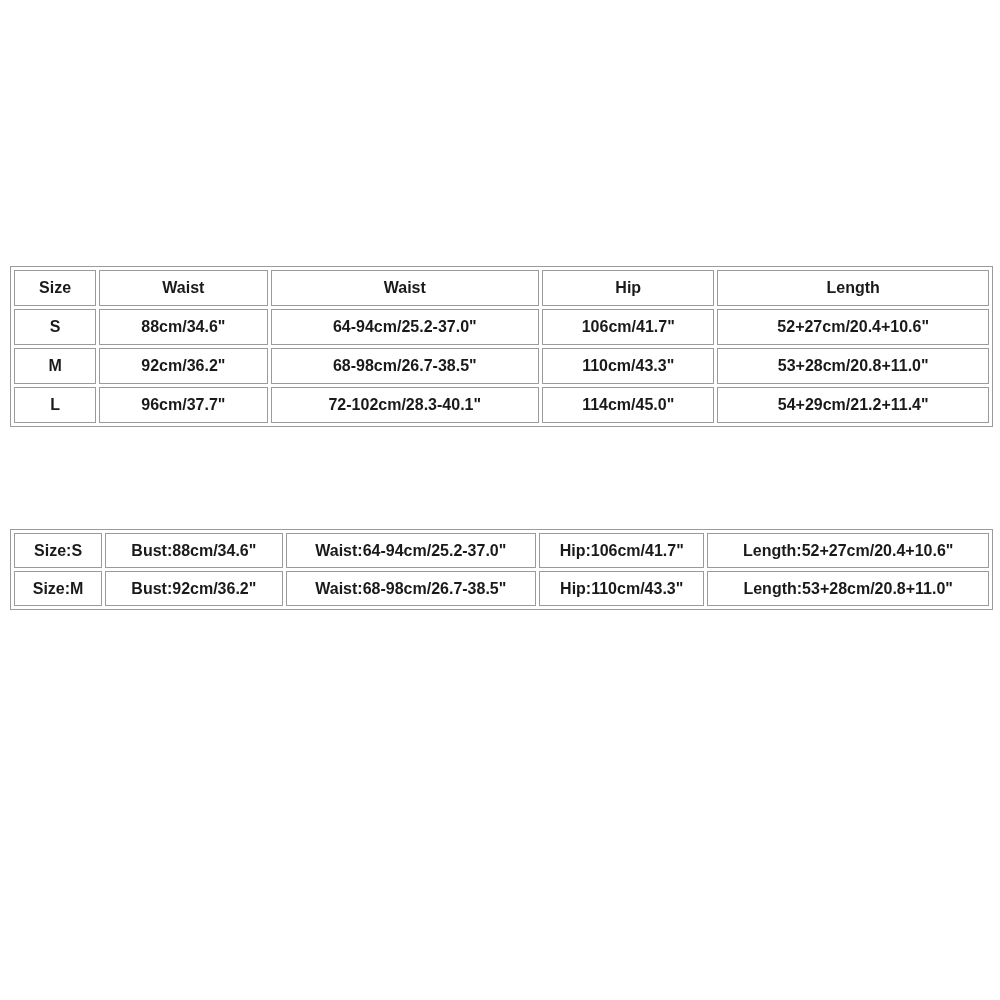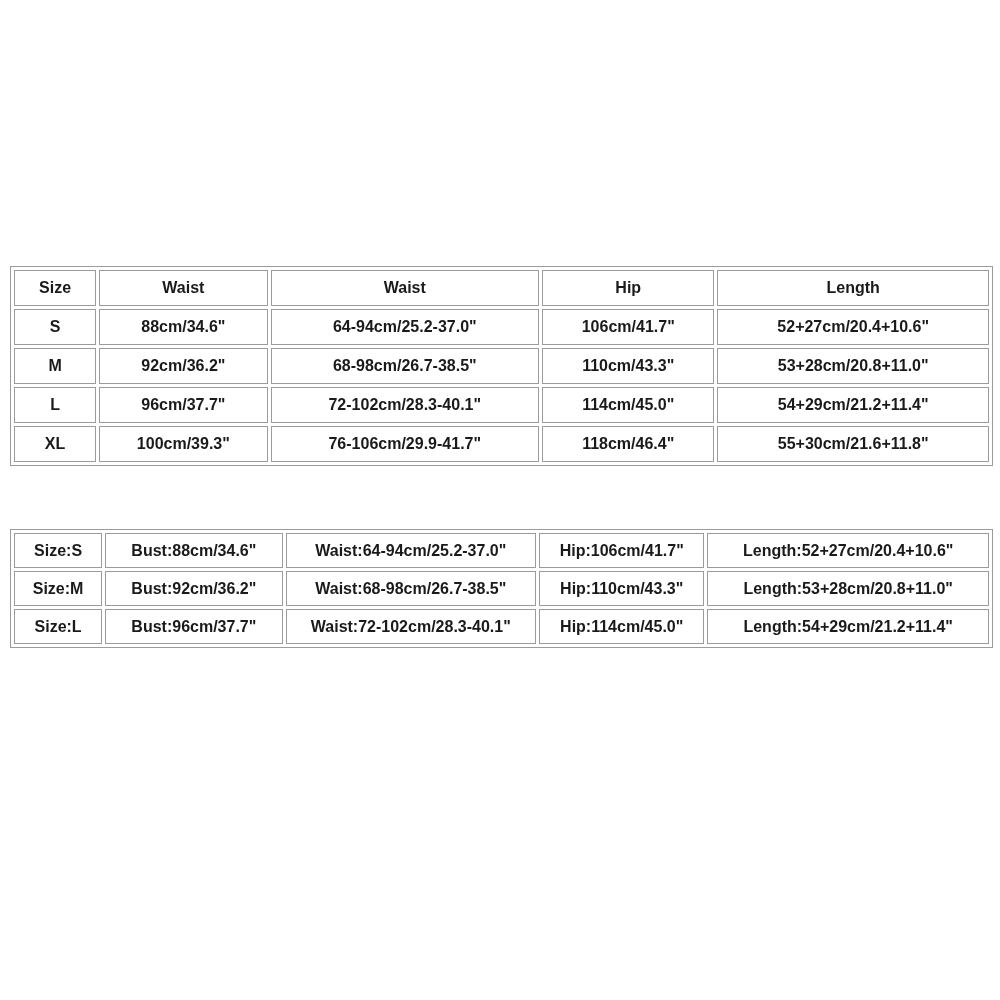--- a/index.html
+++ b/index.html
@@ -86,27 +86,20 @@
           <td>110cm/43.3"</td>
           <td>53+28cm/20.8+11.0"</td>
         </tr>
         <tr>
           <td>L</td>
           <td>96cm/37.7"</td>
           <td>72-102cm/28.3-40.1"</td>
           <td>114cm/45.0"</td>
           <td>54+29cm/21.2+11.4"</td>
         </tr>
-        <tr>
-          <td>XL</td>
-          <td>100cm/39.3"</td>
-          <td>76-106cm/29.9-41.7"</td>
-          <td>118cm/46.4"</td>
-          <td>55+30cm/21.6+11.8"</td>
-        </tr>
       </tbody>
   </table>
 
   <table class="size-tbl tbl-bottom">
     <colgroup>
       <col style="width:88px">
       <col style="width:177px">
       <col style="width:250px">
       <col style="width:165px">
       <col style="width:281px">
@@ -119,23 +112,16 @@
           <td>Hip:106cm/41.7"</td>
           <td>Length:52+27cm/20.4+10.6"</td>
         </tr>
         <tr>
           <td>Size:M</td>
           <td>Bust:92cm/36.2"</td>
           <td>Waist:68-98cm/26.7-38.5"</td>
           <td>Hip:110cm/43.3"</td>
           <td>Length:53+28cm/20.8+11.0"</td>
         </tr>
-        <tr>
-          <td>Size:L</td>
-          <td>Bust:96cm/37.7"</td>
-          <td>Waist:72-102cm/28.3-40.1"</td>
-          <td>Hip:114cm/45.0"</td>
-          <td>Length:54+29cm/21.2+11.4"</td>
-        </tr>
       </tbody>
   </table>
 
 </div>
 
 </body></html>

